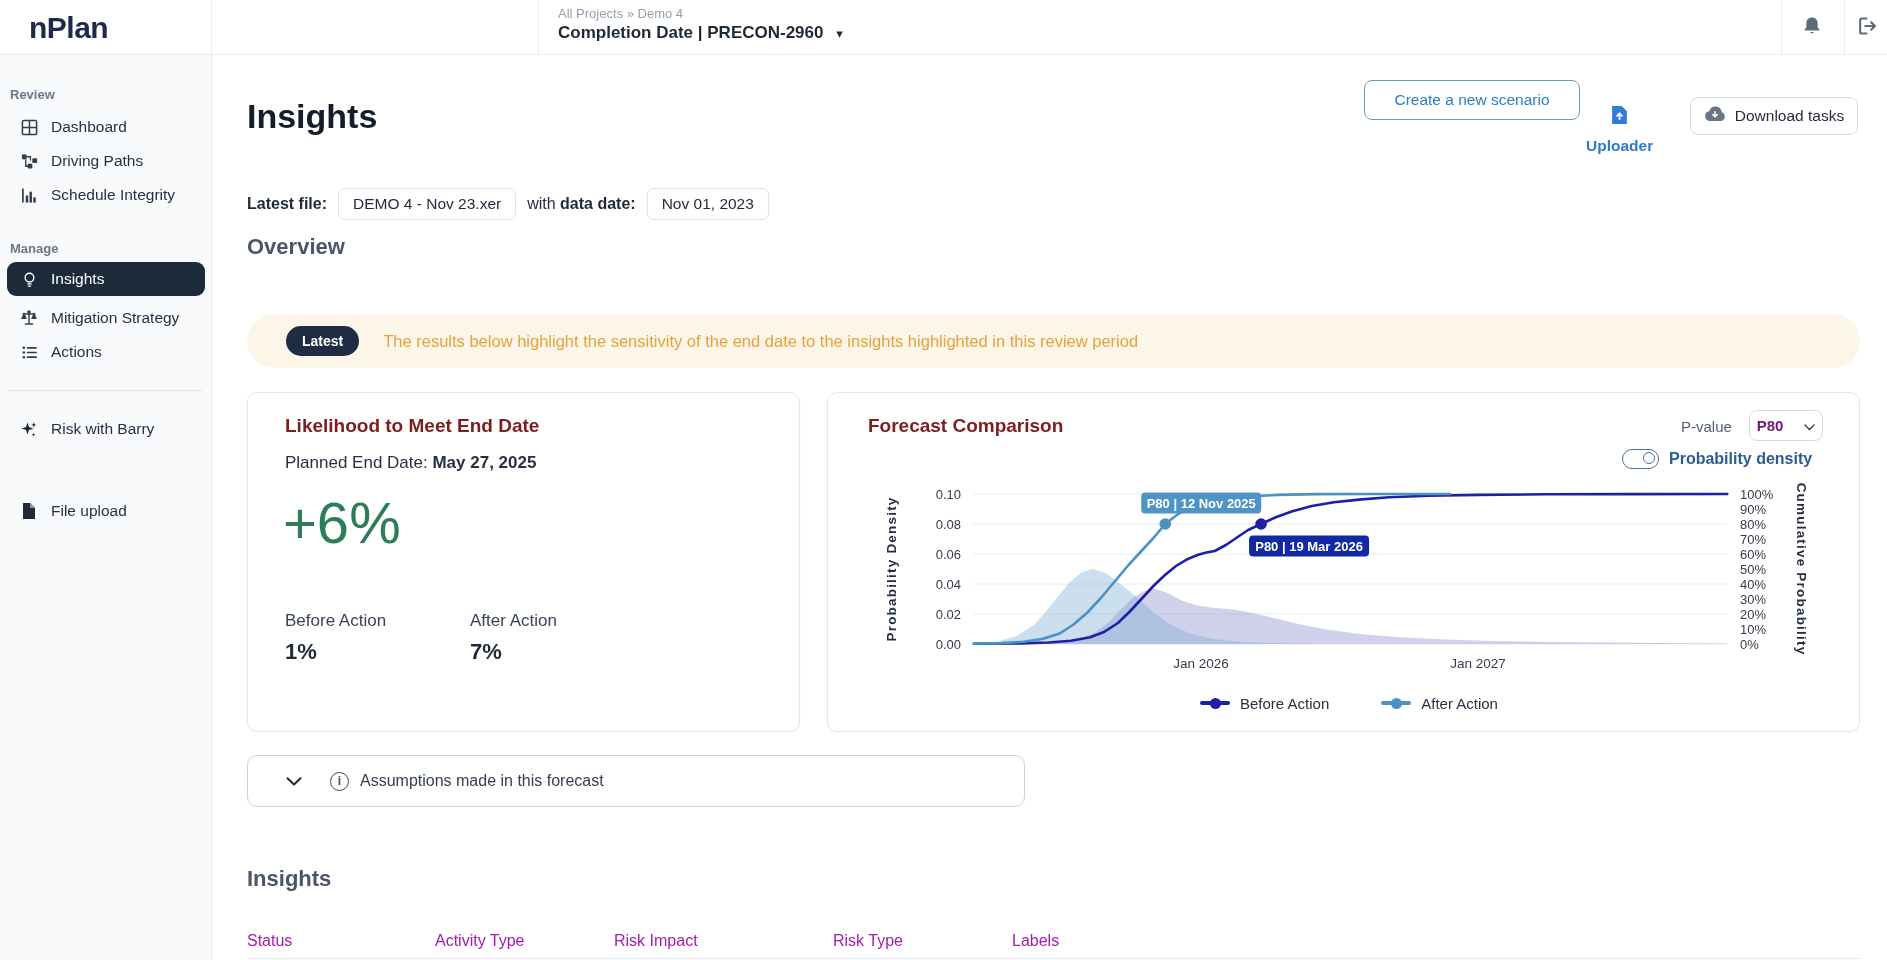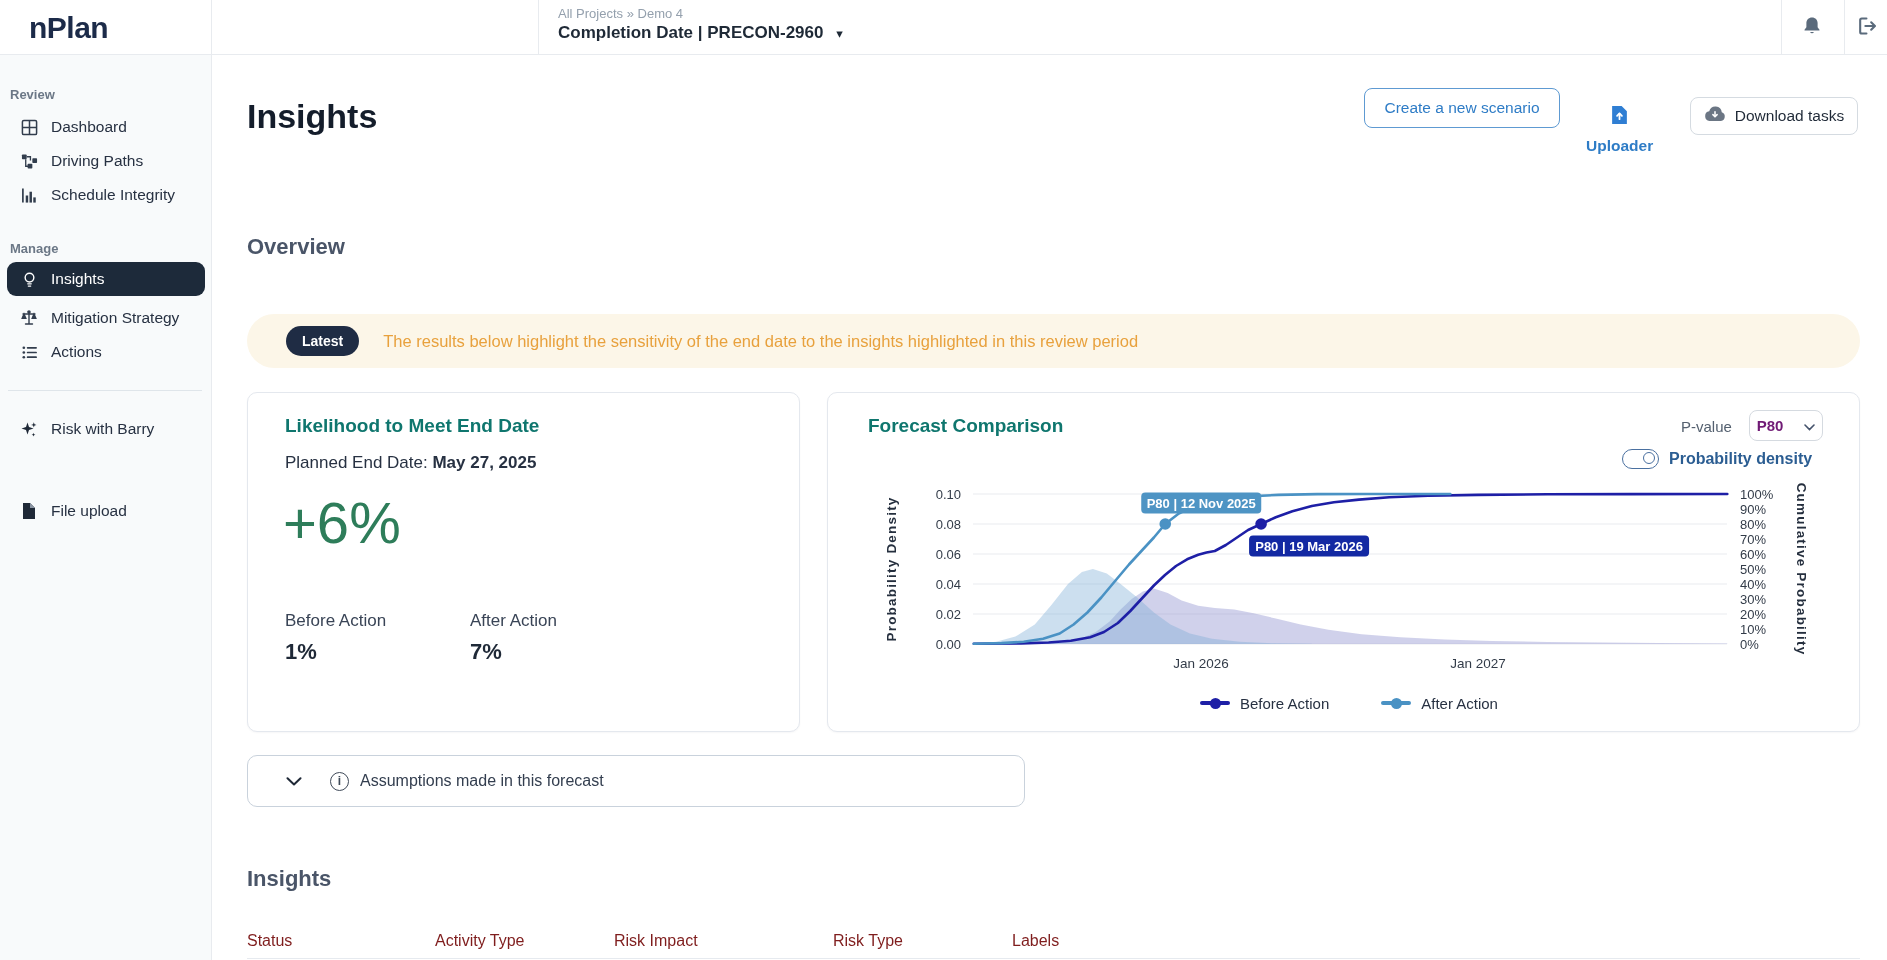--- a/index.html
+++ b/index.html
@@ -52,21 +52,21 @@
   .banner { position:absolute; left:247px; top:314px; width:1613px; height:54px; background:#fcf6e8;
             border-radius:27px; display:flex; align-items:center; }
   .latest-pill { margin-left:39px; background:#1f2c44; color:#fff; font-size:14px; font-weight:600;
                  border-radius:16px; padding:7px 16px; }
   .banner-text { margin-left:24px; color:#e8a13d; font-size:16.5px; font-weight:500; }
 
   .card { position:absolute; top:392px; height:340px; background:#fff; border:1px solid #e4e8ee;
           border-radius:10px; box-shadow:0 1px 2px rgba(16,24,40,.04); }
   .card1 { left:247px; width:553px; }
   .card2 { left:827px; width:1033px; }
-  .card-title { position:absolute; font-size:19px; font-weight:700; color:#0f766e; }
+  .card-title { position:absolute; font-size:19px; font-weight:700; color:#7f1d1d; }
 
   .planned { position:absolute; left:37px; top:60px; font-size:17px; color:#273142; }
   .planned b { font-weight:700; }
   .big-delta { position:absolute; left:35px; top:96px; font-size:58px; font-weight:500; color:#2e7d5a; }
   .ba-label { position:absolute; top:218px; font-size:17px; color:#394456; }
   .ba-value { position:absolute; top:246px; font-size:22px; font-weight:700; color:#1f2937; }
 
   .pv-label { position:absolute; left:853px; top:25px; font-size:15px; color:#54606f; }
   .pv-select { position:absolute; left:921px; top:17px; width:74px; height:31px; border:1px solid #d5dae0;
                border-radius:8px; background:#fff; display:flex; align-items:center; justify-content:center; gap:21px;
@@ -82,21 +82,21 @@
   .lg-swatch { position:relative; width:30px; height:4px; border-radius:2px; }
   .lg-swatch::after { content:""; position:absolute; left:10px; top:-3.5px; width:11px; height:11px; border-radius:50%; background:inherit; }
 
   .assump { position:absolute; left:247px; top:755px; width:778px; height:52px; background:#fff;
             border:1px solid #c9d2dc; border-radius:10px; display:flex; align-items:center; cursor:pointer; }
   .assump .chev { margin-left:38px; }
   .info-badge { margin-left:28px; width:19px; height:19px; border:1.6px solid #3f4a59; border-radius:50%;
                 color:#3f4a59; font-size:12px; font-weight:700; display:flex; align-items:center; justify-content:center; }
   .assump-text { margin-left:11px; font-size:16px; font-weight:500; color:#333e4f; }
 
-  .tbl-head span { position:absolute; top:932px; font-size:16px; font-weight:500; color:#7f1d1d; }
+  .tbl-head span { position:absolute; top:932px; font-size:16px; font-weight:500; color:#a21caf; }
   .tbl-rule { position:absolute; left:247px; top:958px; width:1613px; height:1px; background:#e6eaef; }
 
   svg text { font-family:"Liberation Sans","DejaVu Sans",sans-serif; }
 </style>
 </head>
 <body>
 
 <div class="page">
 
   <div class="header">
@@ -239,21 +239,21 @@
             <path d="M2 1h7l5 5v11H2z" fill="#1f2937"></path>
             <path d="M9 1v5h5z" fill="#8b95a3"></path>
           </svg>
       </span>
       <span>File upload</span>
     </div>
   </div>
 
   <div class="h1">Insights</div>
 
-  <button class="btn-outline-blue" style="left:1364px; top:88px; width:196px;">Create a new scenario</button>
+  <button class="btn-outline-blue" style="left:1364px; top:80px; width:216px;">Create a new scenario</button>
 
   <div class="uploader-link" style="left:1586px; top:105px;">
     <span>
       <svg width="17" height="20" viewBox="0 0 16 19">
           <path d="M1 1h9l5 5v12H1z" fill="#2f7ed3"></path>
           <g stroke="#ffffff" stroke-width="1.7" stroke-linecap="round" stroke-linejoin="round" fill="none">
             <path d="M8 13.5V8.2"></path>
             <path d="M5.7 10.3 8 8l2.3 2.3"></path>
           </g>
         </svg>
@@ -267,20 +267,29 @@
           <path d="M19.4 6.2A7 7 0 0 0 5.7 5 5.3 5.3 0 0 0 6 15.5h12.5a4.8 4.8 0 0 0 .9-9.3z" fill="#6b7684"></path>
           <g stroke="#ffffff" stroke-width="1.7" stroke-linecap="round" stroke-linejoin="round" fill="none">
             <path d="M12 5.5v5.3"></path>
             <path d="M9.7 8.7 12 11l2.3-2.3"></path>
           </g>
         </svg>
     </span>
     <span>Download tasks</span>
   </button>
 
+  <div class="file-row">
+    <span class="lbl">Latest file:</span>
+    <span class="chip">DEMO 4 - Nov 23.xer</span>
+    <span>
+      <span>with</span>
+      <b>data date:</b>
+    </span>
+    <span class="chip">Nov 01, 2023</span>
+  </div>
 
   <div class="section-h" style="top:234px;">Overview</div>
 
   <div class="banner">
     <span class="latest-pill">Latest</span>
     <span class="banner-text">The results below highlight the sensitivity of the end date to the insights highlighted in this review period</span>
   </div>
 
   <div class="card card1">
     <div class="card-title" style="left:37px; top:22px;">Likelihood to Meet End Date</div>

